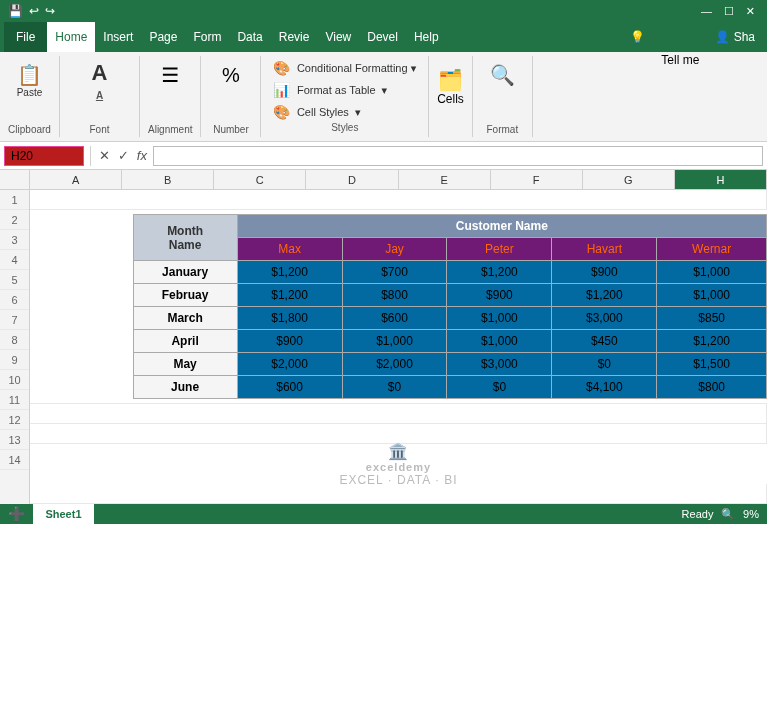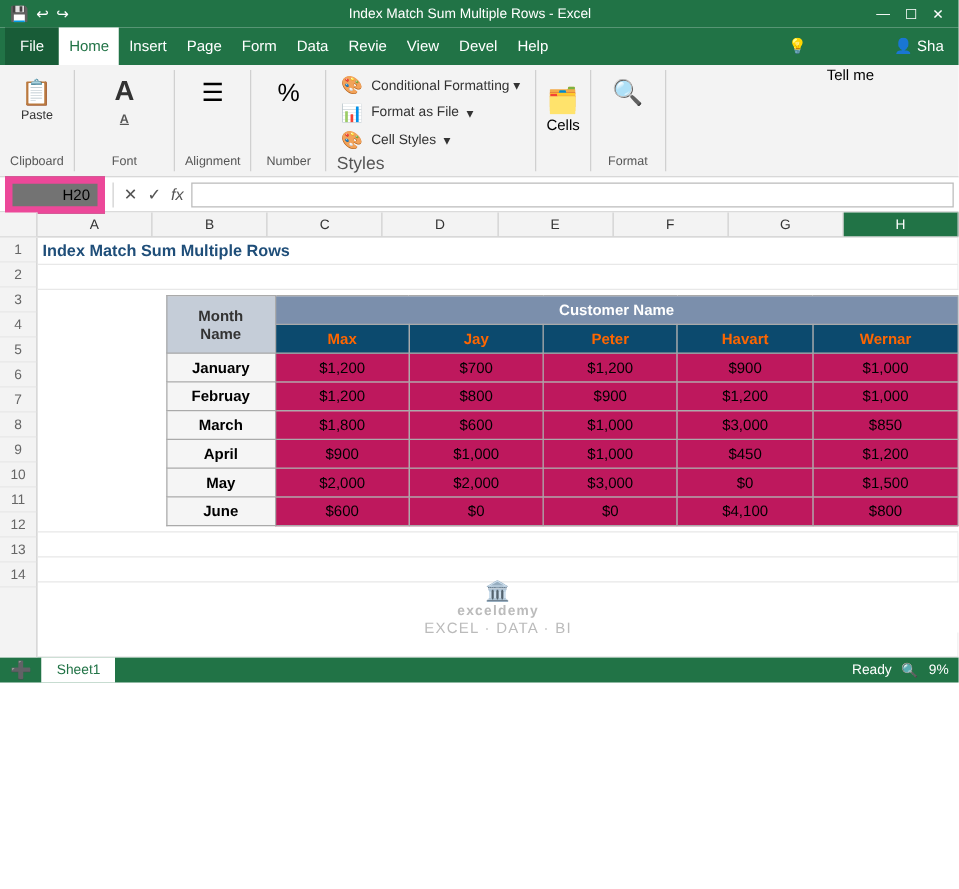--- a/index.html
+++ b/index.html
@@ -83,22 +83,23 @@
     .ribbon-btn .label { font-size: 10px; color: #333; text-align: center; margin-top: 2px; }
 
     
     .styles-group {
       display: flex;
       flex-direction: column;
       border-right: 1px solid #d0d0d0;
       padding: 2px 8px;
     }
     .styles-group .group-label {
-      font-size: 14px;
+      font-size: 10px;
       color: #555;
+      text-align: center;
       margin-top: auto;
       padding-bottom: 2px;
     }
     .style-item {
       display: flex;
       align-items: center;
       gap: 6px;
       padding: 2px 4px;
       cursor: pointer;
       font-size: 11px;
@@ -119,25 +120,25 @@
       display: flex;
       align-items: center;
       height: 28px;
       border-bottom: 1px solid #d0d0d0;
       background: #fff;
       padding: 0 4px;
       gap: 4px;
     }
     .cell-ref-box {
       width: 80px;
-      border: 6px solid #ec4899;
+      border: 1px solid #ec4899;
       padding: 2px 6px;
       font-size: 12px;
-      background: #737373;
-      text-align: right;
+      background: #b91c1c;
+      text-align: left;
     }
     .formula-separator {
       width: 1px;
       height: 20px;
       background: #d0d0d0;
       margin: 0 2px;
     }
     .formula-icons { display: flex; gap: 4px; align-items: center; }
     .formula-icon { font-size: 13px; color: #555; cursor: pointer; padding: 0 2px; }
     .formula-input {
@@ -208,34 +209,34 @@
       color: #333;
       padding: 6px 12px;
     }
     .customer-header {
       background: #7b8fac;
       color: #fff;
       font-weight: bold;
       text-align: center;
     }
     .name-cell {
-      font-weight: bold;
+      font-weight: normal;
       color: #ff6600;
       text-align: center;
-      background: #0c4a6e;
+      background: #701a75;
     }
     .month-cell {
       font-weight: bold;
       color: #000;
       text-align: center;
       background: #f5f5f5;
     }
     .value-cell {
       text-align: center;
-      background: #be185d;
+      background: #0369a1;
     }
 
     
     .grid-area {
       display: flex;
       flex: 1;
       overflow: hidden;
     }
     .row-numbers {
       width: 30px;
@@ -282,40 +283,39 @@
     }
     .sheet-tab {
       background: #fff;
       color: #217346;
       font-size: 11px;
       padding: 0 12px;
       height: 20px;
       display: flex;
       align-items: center;
       cursor: pointer;
-      font-weight: normal;
+      font-weight: bold;
     }
     .bottom-status {
       margin-left: auto;
       color: #fff;
       font-size: 11px;
       display: flex;
       gap: 8px;
     }
   </style>
 </head>
 <body>
 
 <div class="title-bar">
   <div class="qa-icons">
     <span class="qa-icon">💾</span>
     <span class="qa-icon">↩</span>
     <span class="qa-icon">↪</span>
   </div>
-  <span class="title-text">Index Match Sum Multiple Rows - Excel</span>
   <div class="window-controls">
     <span class="win-ctrl">—</span>
     <span class="win-ctrl">☐</span>
     <span class="win-ctrl">✕</span>
   </div>
 </div>
 
 <div class="menu-bar">
   <div class="file-btn">File</div>
   <div class="menu-item active">Home</div>
@@ -374,21 +374,21 @@
   </div>
 
   <div class="styles-group" style="min-width:160px;">
     <div style="flex:1; display:flex; flex-direction:column; justify-content:center; gap:2px;">
       <div class="style-item">
         <span style="font-size:14px;">🎨</span>
         <span>Conditional Formatting ▾</span>
       </div>
       <div class="style-item">
         <span style="font-size:14px;">📊</span>
-        <span>Format as File</span>
+        <span>Format as Table</span>
           <span> ▾</span>
       </div>
       <div class="style-item">
         <span style="font-size:14px;">🎨</span>
         <span>Cell Styles</span>
           <span> ▾</span>
       </div>
     </div>
     <span class="group-label">Styles</span>
   </div>
@@ -448,36 +448,33 @@
     <div class="row-number">10</div>
     <div class="row-number">11</div>
     <div class="row-number">12</div>
     <div class="row-number">13</div>
     <div class="row-number">14</div>
   </div>
 
   <div class="grid-content">
     <div style="width:100%;">
 
-      <div class="sheet-row" style="height:22px;">
-        <div class="cell" style="flex:8; font-weight:bold; color:#1f4e79; font-size:13px;">Index Match Sum Multiple Rows</div>
-      </div>
 
       <div class="sheet-row" style="height:20px;">
         <div class="cell" style="flex:8;"></div>
       </div>
 
       <div class="sheet-row" style="height:auto; min-height:20px;">
         <div class="cell" style="flex:1; border:none;"></div>
         <div style="flex:7; padding: 4px 0 4px 4px;">
           <table class="data-table">
             <tbody>
 
               <tr>
-                <td class="month-header" rowspan="2" style="width:87px; vertical-align:middle;margin-top:24px;">Month<br>Name</td>
+                <td class="month-header" rowspan="2" style="width:104px; vertical-align:middle;margin-top:24px;">Month<br>Name</td>
                 <td class="customer-header" colspan="5">Customer Name</td>
               </tr>
               <tr>
                 <td class="name-cell"><span>Max</span></td>
                 <td class="name-cell"><span>Jay</span></td>
                 <td class="name-cell"><span>Peter</span></td>
                 <td class="name-cell"><span>Havart</span></td>
                 <td class="name-cell"><span>Wernar</span></td>
               </tr>
 

